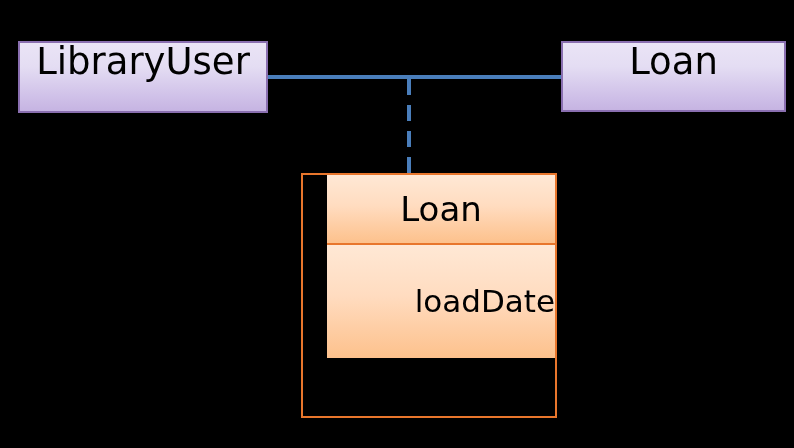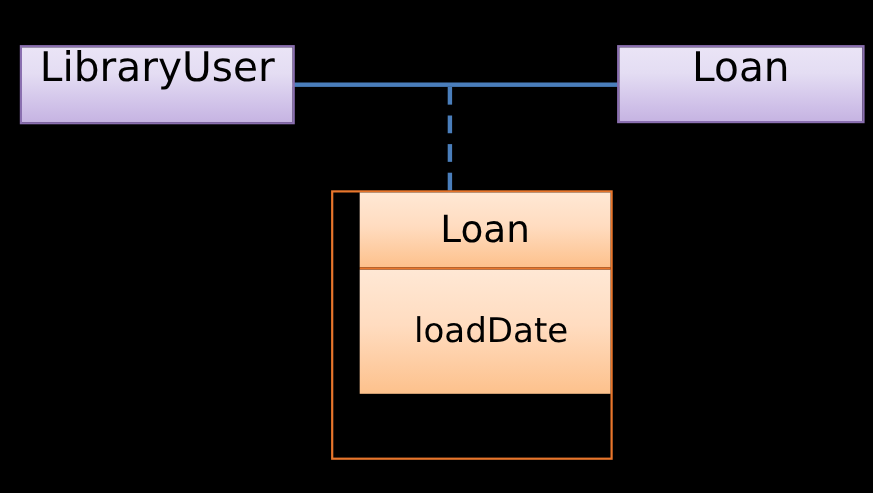--- a/index.html
+++ b/index.html
@@ -82,21 +82,21 @@
     height: 58px;
     display: flex;
     flex-direction: column;
     justify-content: center;
     padding-left: 11px;
   }
   .member {
     font-size: 31px;
     line-height: 1.17;
     white-space: nowrap;
-    text-align: center;
+    text-align: right;
   }
 
   
   .assoc-line {
     position: absolute;
     background: #4a7ebb;
   }
   .assoc-line-horizontal {
     height: 4px;
   }

